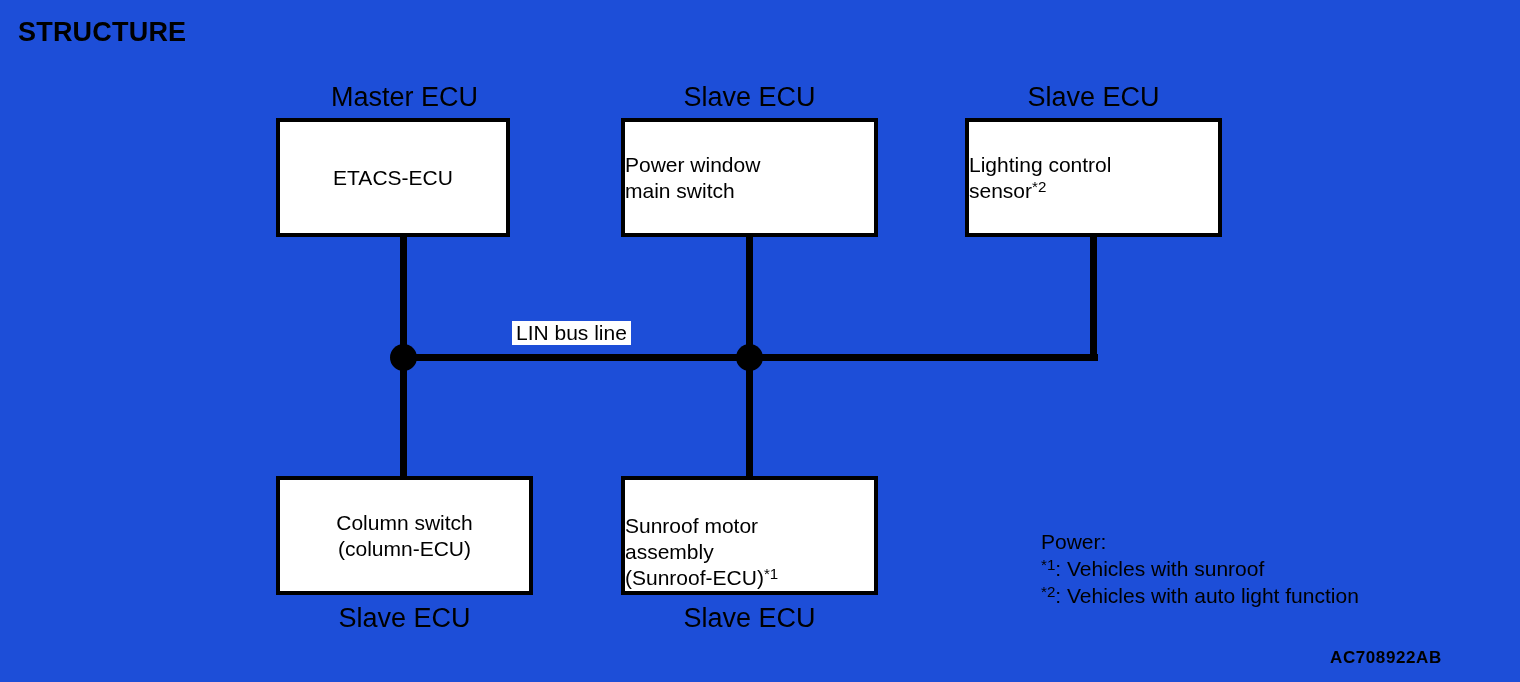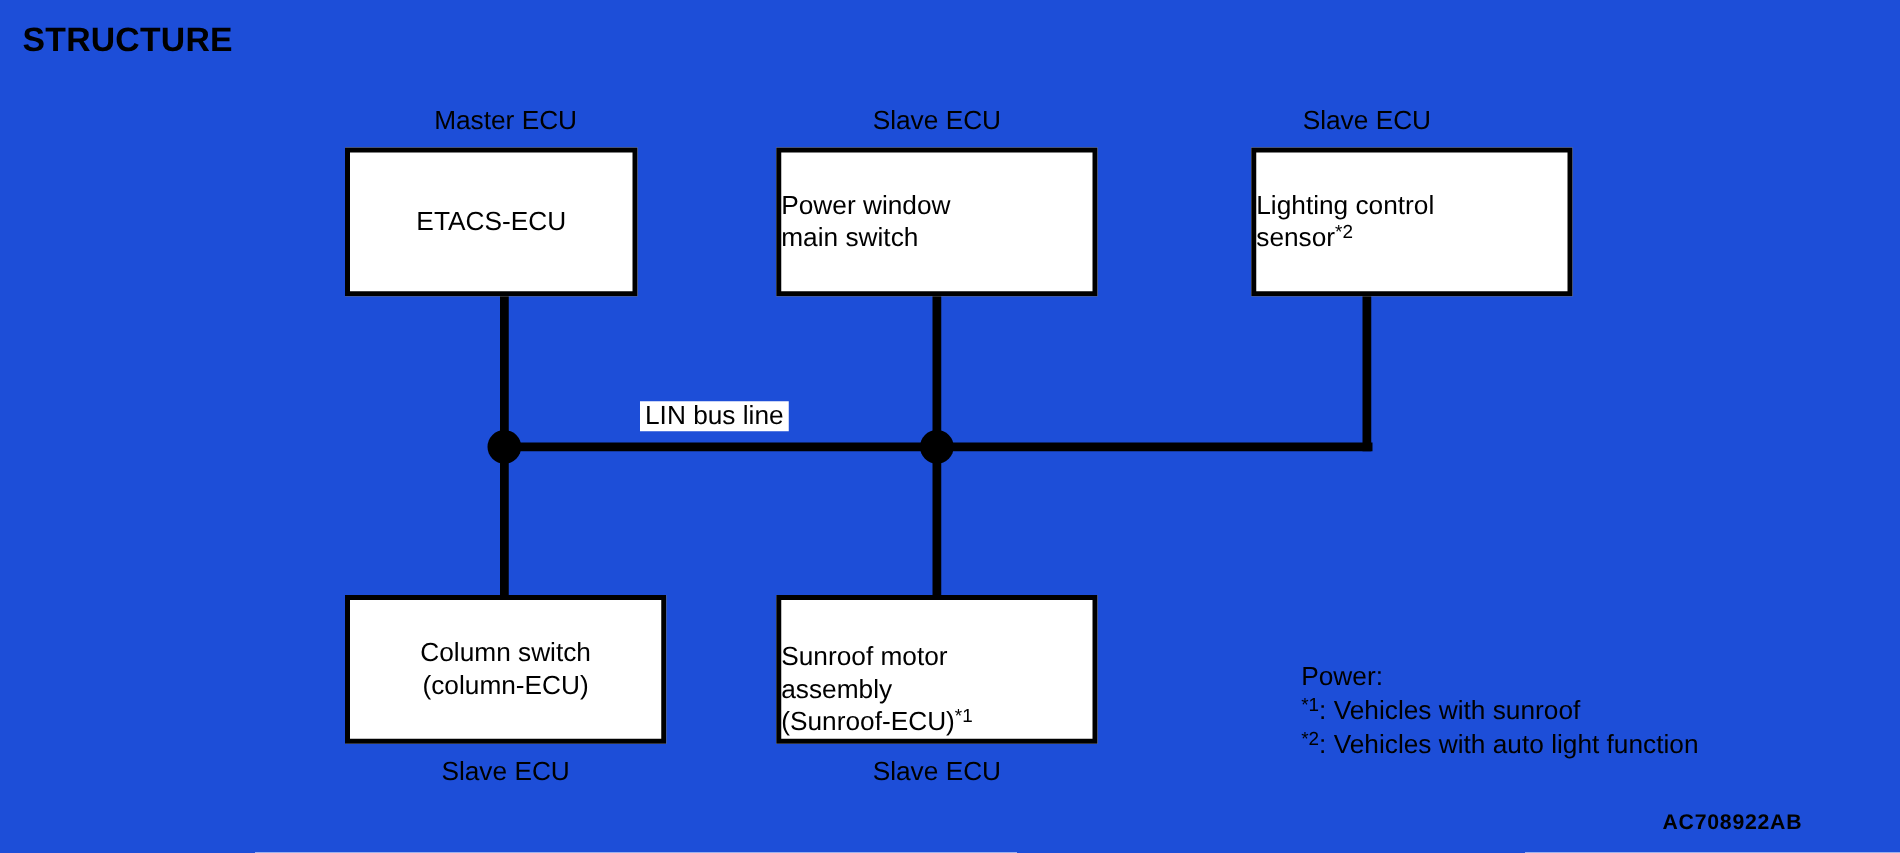--- a/index.html
+++ b/index.html
@@ -45,21 +45,21 @@
   }
   .box-center .box-text {
     text-align: center;
   }
   .box-left .box-text {
     text-align: left;
   }
   
   .role-label {
     position: absolute;
-    font-size: 21px;
+    font-size: 27px;
     line-height: 24px;
     text-align: center;
     white-space: nowrap;
     z-index: 3;
   }
   
   .wire-v {
     position: absolute;
     width: 7px;
     background: #000000;
@@ -139,21 +139,21 @@
     <div class="box-text">ETACS-ECU</div>
   </div>
 
   <div class="role-label" style="left:621px; top:85px; width:257px;">Slave ECU</div>
   <div class="ecu-box box-left" style="left:621px; top:118px; width:257px; height:119px;">
     <div class="box-text">Power window
 main switch</div>
   </div>
 
   <div class="role-label" style="left:965px; top:85px; width:257px;">Slave ECU</div>
-  <div class="ecu-box box-left" style="left:965px; top:118px; width:257px; height:119px;margin-left:36px;">
+  <div class="ecu-box box-left" style="left:965px; top:118px; width:257px; height:119px;">
     <div class="box-text"><span>Lighting control</span><br><span>sensor</span><sup class="fn">*2</sup></div>
   </div>
 
   <div class="ecu-box box-center" style="left:276px; top:476px; width:257px; height:119px;">
     <div class="box-text">Column switch
 (column-ECU)</div>
   </div>
   <div class="role-label" style="left:276px; top:606px; width:257px;">Slave ECU</div>
 
   <div class="ecu-box box-left" style="left:621px; top:476px; width:257px; height:119px;justify-content:flex-end;">

